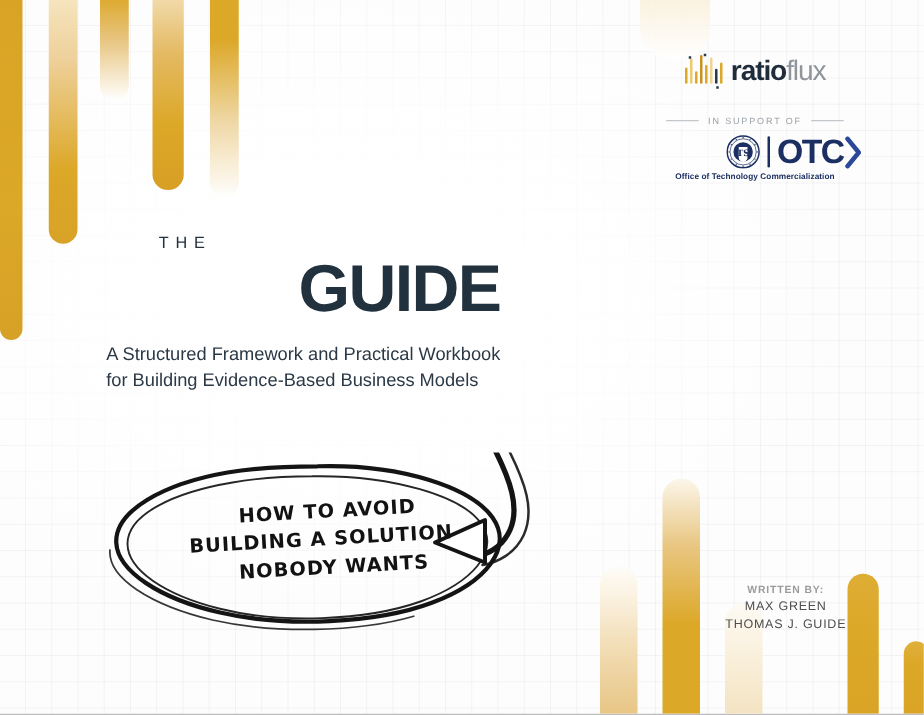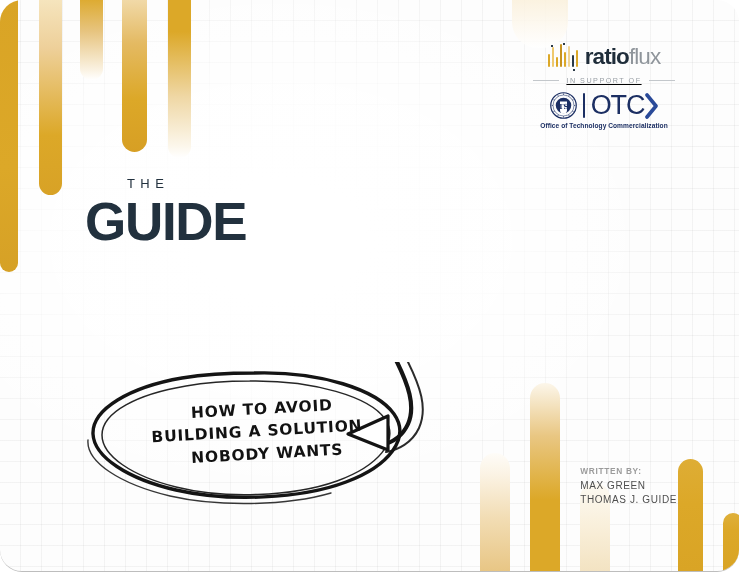--- a/index.html
+++ b/index.html
@@ -9,21 +9,20 @@
     font-family:"Liberation Sans", sans-serif;
     overflow:hidden;
   }
   #cover{
     position:relative;
     width:739px;height:572px;
     background:#fdfdfd;
     overflow:hidden;
     box-sizing:border-box;
     border-bottom:1px solid #bdbdbd;
-    border-radius:22px;
   }
 
   
   .grid-bg{
     position:absolute;inset:0;
     background-image:
       linear-gradient(to right, rgba(0,0,0,0.045) 1px, transparent 1px),
       linear-gradient(to bottom, rgba(0,0,0,0.045) 1px, transparent 1px);
     background-size:21px 21px;
     background-position:-1px -1px;
@@ -48,44 +47,43 @@
   .rf-row{display:flex;align-items:center;justify-content:center;gap:7px;height:34px;}
   .rf-mark{position:relative;width:30px;height:28px;}
   .rf-mark i{position:absolute;bottom:4px;width:2.6px;border-radius:1px;display:block;}
   .rf-dot{position:absolute;width:2.2px;height:2.2px;background:#2b3a47;border-radius:0;}
   .rf-word{font-size:22.5px;letter-spacing:-0.9px;line-height:1;white-space:nowrap;}
   .rf-ratio{font-weight:bold;color:#1f2d3a;}
   .rf-flux{font-weight:400;color:#8f959b;}
 
   .support-row{
     display:flex;align-items:center;justify-content:center;gap:7px;
-    margin-top:2px;
-    text-decoration:underline;
+    margin-top:18px;
   }
   .support-row .rule{height:1px;background:#c3c7cb;flex:0 0 26px;}
   .support-txt{
     font-size:7.2px;letter-spacing:1.5px;color:#9aa0a6;white-space:nowrap;
   }
 
   .otc-row{
-    display:flex;align-items:center;justify-content:center;gap:6px;margin-top:7px;
+    display:flex;align-items:center;justify-content:flex-end;gap:6px;margin-top:7px;
   }
   .seal{width:27px;height:27px;flex:0 0 27px;}
   .otc-divider{width:2px;height:25px;background:#1c2f63;border-radius:1px;}
   .otc-mark{display:flex;align-items:center;gap:1px;}
   .otc-text{
-    font-size:27px;font-weight:normal;letter-spacing:-1.2px;color:#1c2f63;line-height:1;
+    font-size:27px;font-weight:bold;letter-spacing:-1.2px;color:#1c2f63;line-height:1;
   }
   .otc-caption{
     margin-top:3px;font-size:6.6px;font-weight:bold;color:#1c2f63;
     letter-spacing:0.05px;white-space:nowrap;
   }
 
   
-  .title-block{position:absolute;left:85px;top:176px;z-index:8;}
+  .title-block{position:absolute;left:85px;top:186px;z-index:8;}
   .kicker{
     font-size:13px;font-weight:500;letter-spacing:5.4px;color:#22313e;
     margin-left:42px;margin-bottom:6px;
   }
   .title-line{
     font-size:53px;font-weight:bold;letter-spacing:-1.3px;color:#22313e;
     line-height:0.96;white-space:nowrap;
   }
   .guide-row{display:flex;align-items:flex-end;gap:16px;flex-direction:column;}
   .subtitle{
@@ -100,21 +98,21 @@
     font-family:"DejaVu Sans", sans-serif;
     font-size:15.5px;font-weight:bold;letter-spacing:0.8px;line-height:1.45;
     transform:rotate(-3.2deg);
   }
   .bubble-text div{white-space:nowrap;}
   .bt2{margin-left:-12px;}
   .bt3{margin-left:6px;}
 
   
   .authors{
-    position:absolute;right:62px;top:466px;z-index:9;text-align:left;margin-left:48px;
+    position:absolute;right:62px;top:466px;z-index:9;text-align:center;margin-left:48px;
   }
   .written-by{
     font-size:8.3px;font-weight:bold;letter-spacing:0.7px;color:#9b9b9b;margin-bottom:3px;
   }
   .author-name{
     font-size:10px;font-weight:normal;letter-spacing:0.6px;color:#4e4e4e;line-height:1.42;
   }
 </style>
 </head>
 <body>
@@ -211,20 +209,24 @@
         </span>
       </span>
     </div>
     <div class="otc-caption">Office of Technology Commercialization</div>
   </div>
 
   <div class="title-block">
     <div class="kicker">THE</div>
     <div class="guide-row">
       <div class="title-line">GUIDE</div>
+      <div class="subtitle">
+        <div>A Structured Framework and Practical Workbook</div>
+        <div>for Building Evidence-Based Business Models</div>
+      </div>
     </div>
   </div>
 
   <div class="bubble-wrap">
     <svg width="370" height="150" viewBox="0 0 370 150">
       <g fill="none" stroke="#141414" stroke-linecap="round" stroke-linejoin="round">
 
         <path stroke-width="3.4" d="
           M 176 11
           C 243 9 299 28 316 52

